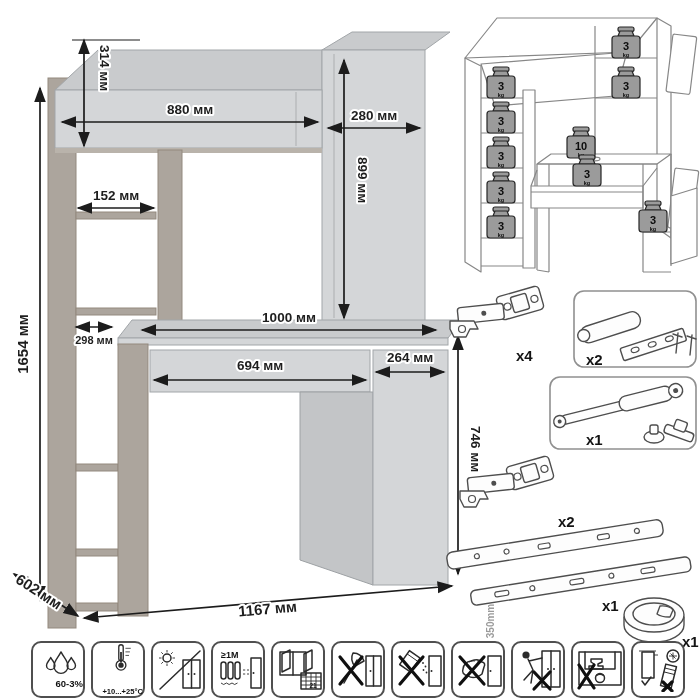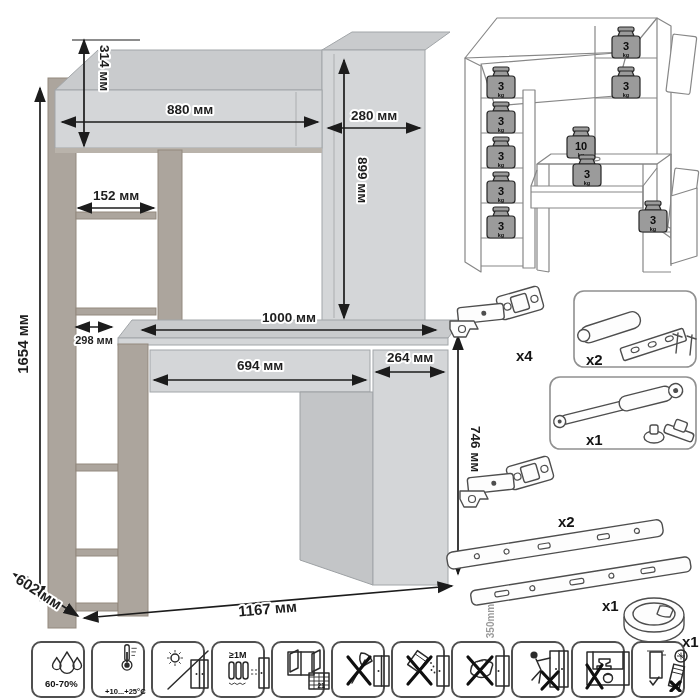--- a/index.html
+++ b/index.html
@@ -31,21 +31,21 @@
   
   .hw{fill:#fdfdfd;stroke:#4e4e4e;stroke-width:1.4;stroke-linejoin:round;}
   .hwc{fill:#ffffff;stroke:#4e4e4e;stroke-width:1.2;}
   .hwc2{fill:#4e4e4e;stroke:none;}
   .hwline{stroke:#4e4e4e;stroke-width:1.4;fill:none;stroke-linecap:round;}
   .hwbox{fill:none;stroke:#909090;stroke-width:1.6;}
   .qty{font-size:15px;font-weight:bold;fill:#141414;}
   .slen{font-size:10px;font-weight:bold;fill:#9b9b9b;text-anchor:middle;}
   
   #care-strip{position:absolute;left:31px;top:641px;width:662px;height:58px;display:flex;gap:6px;}
-  .tile{width:54px;height:57px;flex:0 0 auto;border:2px solid #4f4f4f;border-radius:10px;background:#fff;box-sizing:border-box;display:flex;flex-direction:column;align-items:flex-start;justify-content:center;gap:1px;padding-left:12px;}
+  .tile{width:54px;height:57px;flex:0 0 auto;border:2px solid #4f4f4f;border-radius:10px;background:#fff;box-sizing:border-box;display:flex;flex-direction:column;align-items:flex-end;justify-content:center;gap:1px;padding-left:12px;}
   .tile svg{position:static;display:block;}
   .tile-label{font-weight:bold;font-size:9.5px;color:#111;line-height:1;white-space:nowrap;}
   .tile-label.tiny{font-size:7.6px;margin-top:16px;}
   .ic{stroke:#2b2b2b;stroke-width:1.5;fill:none;stroke-linecap:round;stroke-linejoin:round;}
   .icthin{stroke:#2b2b2b;stroke-width:0.9;fill:none;}
   .icf{fill:#2b2b2b;stroke:none;}
   .icx{stroke:#101010;stroke-width:3.2;fill:none;stroke-linecap:round;}
   .ictext{font-size:9px;font-weight:bold;fill:#111;}
   .ictext2{font-size:6.5px;font-weight:bold;fill:#111;text-anchor:middle;}
 </style>
@@ -343,21 +343,21 @@
 </svg>
 
 <div id="care-strip">
 
   <div class="tile">
     <svg width="44" height="28" viewBox="0 0 46 30">
       <path class="ic" d="M12,8 C10,12 7.5,13.5 7.5,16.5 a4.5,4.5 0 0 0 9,0 C16.5,13.5 14,12 12,8 Z"></path>
       <path class="ic" d="M34,8 C32,12 29.5,13.5 29.5,16.5 a4.5,4.5 0 0 0 9,0 C38.5,13.5 36,12 34,8 Z"></path>
       <path class="ic" d="M23,2 C19.5,9 15.5,11.5 15.5,17.5 a7.5,7.5 0 0 0 15,0 C30.5,11.5 26.5,9 23,2 Z"></path>
     </svg>
-    <div class="tile-label">60-70%</div>
+    <div class="tile-label">60-3%</div>
   </div>
 
   <div class="tile">
     <svg width="44" height="30" viewBox="0 0 46 32">
       <rect class="ic" x="20.5" y="2" width="5" height="18" rx="2.5"></rect>
       <circle class="ic" cx="23" cy="25" r="5.5"></circle>
       <circle class="icf" cx="23" cy="25" r="3"></circle>
       <path class="icf" d="M22,10 h2 v12 h-2 z"></path>
       <path class="icthin" d="M28,6 h6 M28,10 h5 M28,14 h4"></path>
     </svg>

